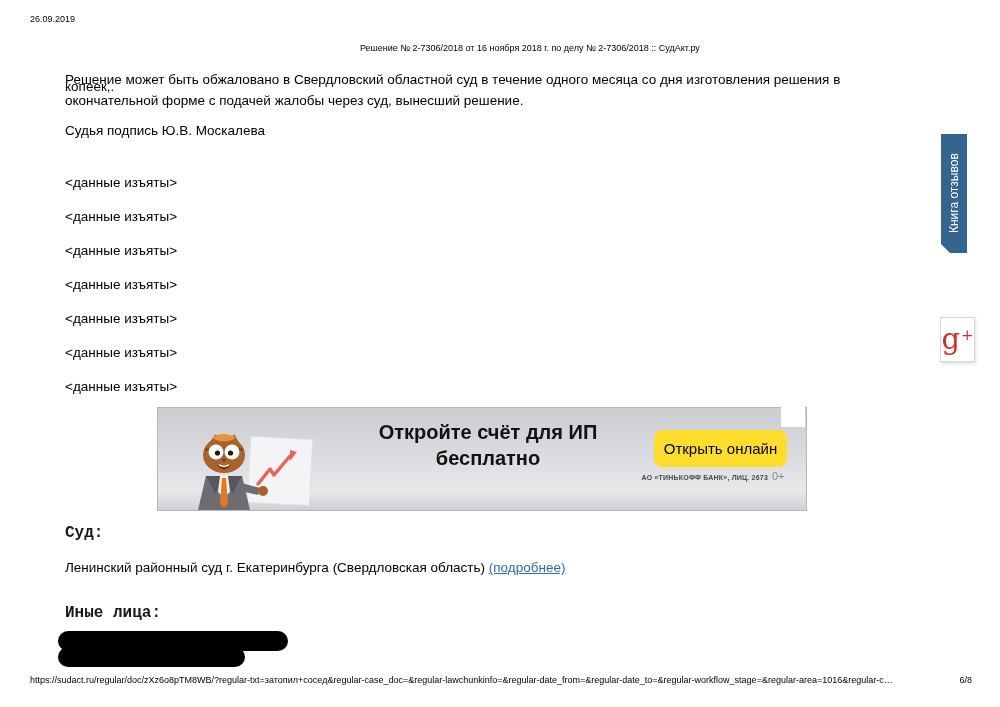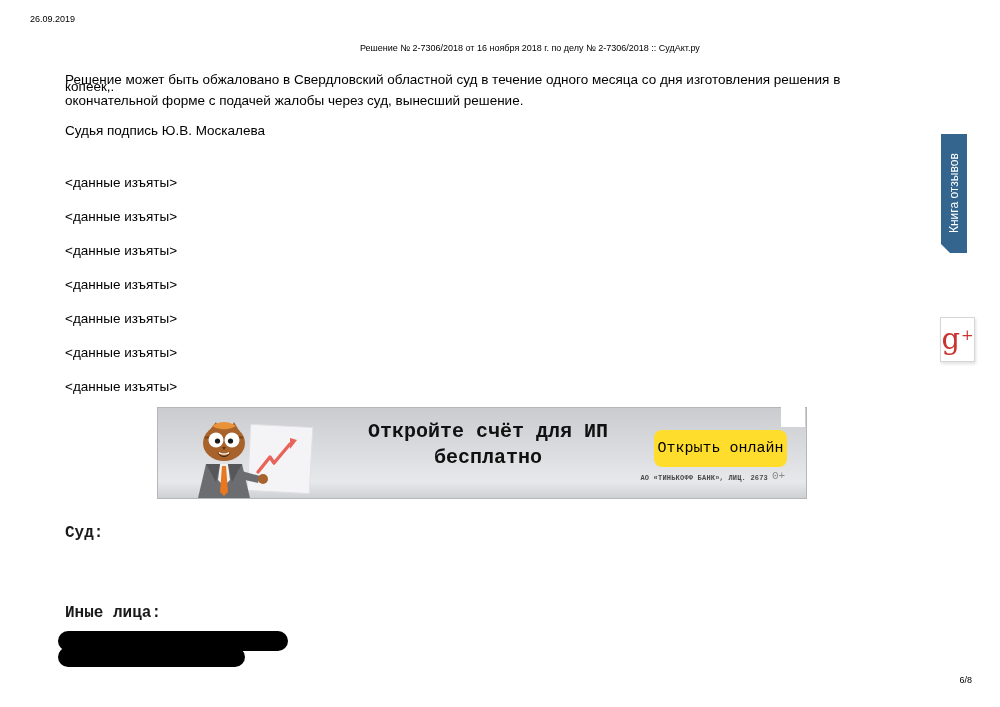--- a/index.html
+++ b/index.html
@@ -26,23 +26,23 @@
   .other-heading { top:604px; }
   .court-line { position:absolute; left:65px; top:560px; font-size:13.5px; }
   .court-link { color:#2b6cb5; text-decoration:underline; cursor:pointer; }
 
   
   .redact-bar { position:absolute; background:#000; border-radius:10px; }
   .bar1 { left:58px; top:631px; width:230px; height:20px; }
   .bar2 { left:58px; top:647px; width:187px; height:20px; }
 
   
-  .banner { position:absolute; left:157px; top:407px; width:650px; height:92px;
+  .banner { position:absolute; left:157px; top:407px; width:650px; height:104px;
             background:linear-gradient(180deg,#cbccd0 0%,#dadbde 45%,#e7e8ea 82%,#cfd0d4 100%);
-            border:1px solid #b5b6ba;font-family:Liberation Mono, monospace; }
+            border:1px solid #b5b6ba; }
   .banner-corner { position:absolute; right:1px; top:-5px; width:24px; height:24px; background:#fff; }
   .banner-art { position:absolute; left:28px; bottom:0; width:150px; height:78px; }
   .banner-headline { position:absolute; left:180px; top:11px; width:300px; text-align:center;
                      font-size:20px; line-height:26px; font-weight:bold; color:#111; }
   .banner-button { position:absolute; left:496px; top:22px; width:133px; height:37px;
                    background:#ffdd2d; border:none; border-radius:8px; font-family:inherit;
                    font-size:15px; color:#000000; cursor:pointer; }
   .banner-legal { position:absolute; left:460px; top:66px; width:150px; text-align:right;
                   font-size:7px; font-weight:bold; color:#4a4a4a; letter-spacing:.2px; }
   .banner-age { position:absolute; left:614px; top:62px; font-size:11px; color:#8a8a8a; }
@@ -122,27 +122,29 @@
       <div>бесплатно</div>
     </div>
 
     <button class="banner-button">Открыть онлайн</button>
 
     <div class="banner-legal">АО «ТИНЬКОФФ БАНК», ЛИЦ. 2673</div>
     <div class="banner-age">0+</div>
   </div>
 
   <div class="section-heading court-heading">Суд:</div>
+  <div class="court-line"><span>Ленинский районный суд г. Екатеринбурга (Свердловская область) </span><a class="court-link">(подробнее)</a></div>
 
   <div class="section-heading other-heading">Иные лица:</div>
   <div class="redact-bar bar1"></div>
   <div class="redact-bar bar2"></div>
 
   <div class="feedback-tab">
     <span>Книга отзывов</span>
   </div>
   <div class="gplus-box">
     <span class="glyph"><span>g</span><span class="plus">+</span></span>
   </div>
 
+  <div class="print-url">https://sudact.ru/regular/doc/zXz6o8pTM8WB/?regular-txt=затопил+сосед&amp;regular-case_doc=&amp;regular-lawchunkinfo=&amp;regular-date_from=&amp;regular-date_to=&amp;regular-workflow_stage=&amp;regular-area=1016&amp;regular-c…</div>
   <div class="print-page-num">6/8</div>
 
 </div>
 
 </body></html>

